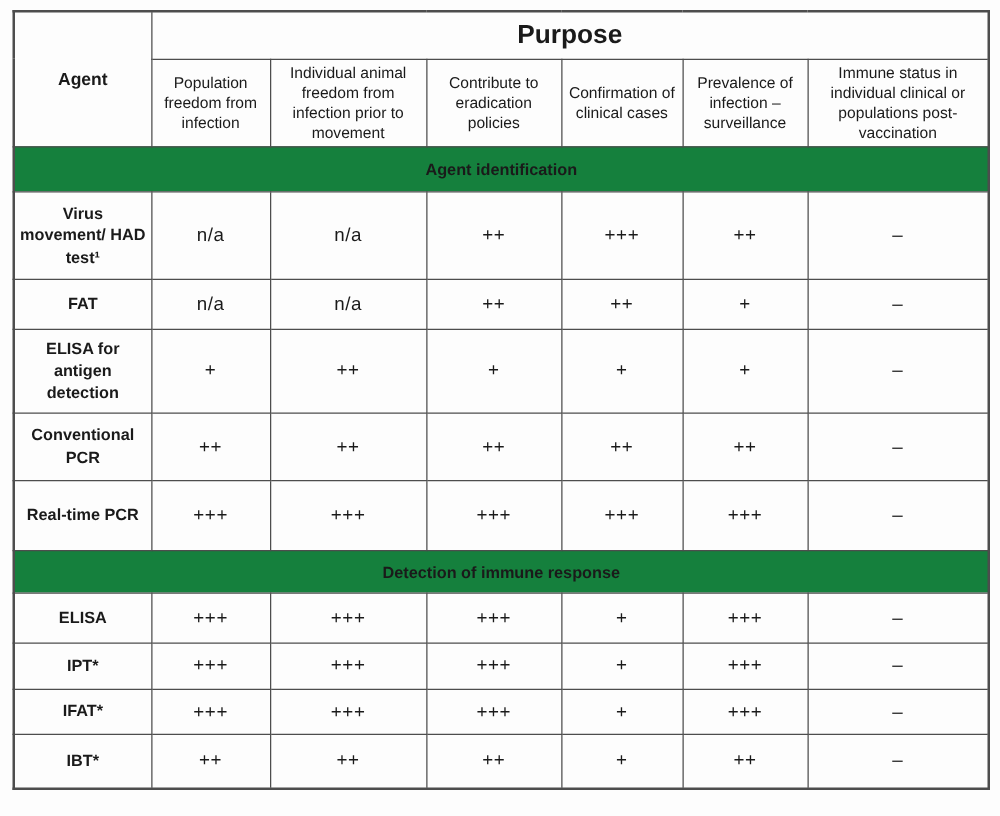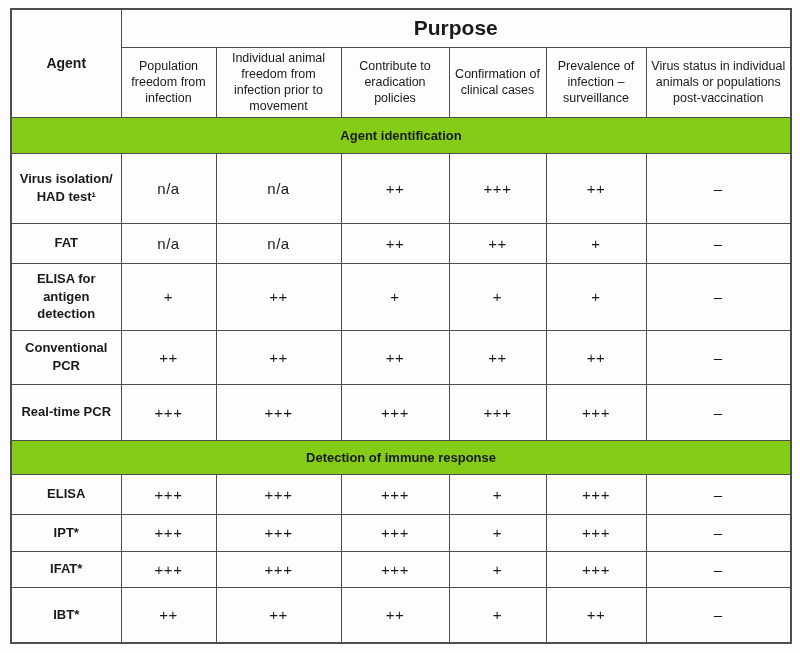--- a/index.html
+++ b/index.html
@@ -37,21 +37,21 @@
     font-size: 21px;
     font-weight: bold;
   }
   th.col-head {
     font-size: 12.5px;
     font-weight: normal;
     line-height: 1.3;
     padding: 4px 6px;
   }
   td.section-band {
-    background: #84cc16;
+    background: #15803d;
     font-size: 13px;
     font-weight: bold;
     height: 34px;
   }
   td.method-cell {
     font-size: 13px;
     font-weight: bold;
     line-height: 1.35;
     padding: 4px 8px;
   }
@@ -65,21 +65,21 @@
   tr.r-band1     { height: 36px; }
   tr.r-virus     { height: 70px; }
   tr.r-fat       { height: 40px; }
   tr.r-elisa-ag  { height: 67px; padding-left: 29px; }
   tr.r-convpcr   { height: 54px; margin-left: 40px; }
   tr.r-rtpcr     { height: 56px; }
   tr.r-band2     { height: 34px; }
   tr.r-elisa     { height: 40px; }
   tr.r-ipt       { height: 37px; }
   tr.r-ifat      { height: 36px; }
-  tr.r-ibt       { height: 56px; }
+  tr.r-ibt       { height: 44px; }
 </style>
 </head>
 <body>
 
 <div class="page">
   <table class="methods">
     <colgroup>
       <col style="width:110px">
       <col style="width:95px">
       <col style="width:125px">
@@ -93,29 +93,29 @@
         <tr class="r-purpose">
       <th class="method-head" rowspan="2">Agent</th>
       <th class="purpose-head" colspan="6">Purpose</th>
     </tr>
     <tr class="r-subhead">
       <th class="col-head">Population freedom from infection</th>
       <th class="col-head">Individual animal freedom from infection prior to movement</th>
       <th class="col-head">Contribute to eradication policies</th>
       <th class="col-head">Confirmation of clinical cases</th>
       <th class="col-head">Prevalence of infection – surveillance</th>
-      <th class="col-head">Virus status in individual animals or populations post-vaccination</th>
+      <th class="col-head">Immune status in individual clinical or populations post-vaccination</th>
     </tr>
 
     <tr class="r-band1">
       <td class="section-band" colspan="7">Agent identification</td>
     </tr>
 
     <tr class="r-virus">
-      <td class="method-cell">Virus isolation/ HAD test¹</td>
+      <td class="method-cell">Virus movement/ HAD test¹</td>
       <td class="value-cell">n/a</td>
       <td class="value-cell">n/a</td>
       <td class="value-cell">++</td>
       <td class="value-cell">+++</td>
       <td class="value-cell">++</td>
       <td class="value-cell">–</td>
     </tr>
 
     <tr class="r-fat">
       <td class="method-cell">FAT</td>

